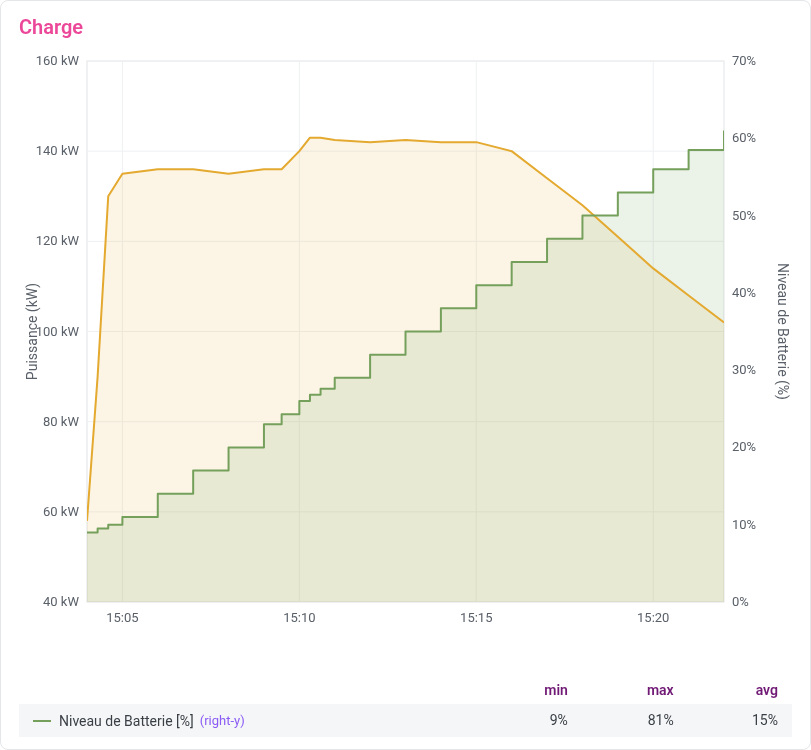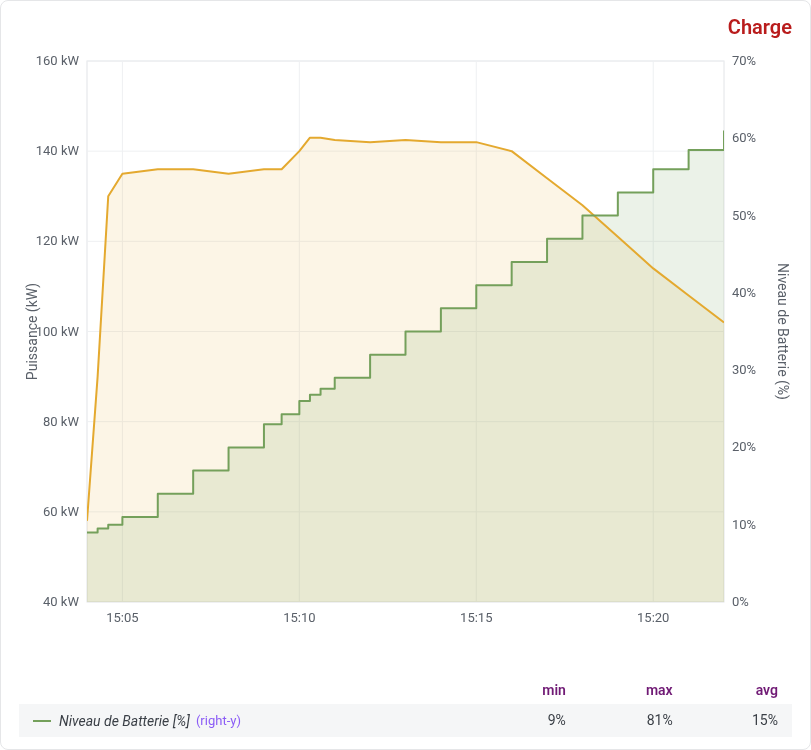--- a/index.html
+++ b/index.html
@@ -16,24 +16,24 @@
     width: 811px;
     height: 750px;
     border: 1px solid #e5e6e8;
     border-radius: 8px;
     background: #fff;
     padding: 14px 18px 12px 18px;
     display: flex;
     flex-direction: column;
   }
   .title {
-    text-align: right;
+    text-align: left;
     font-size: 20px;
     font-weight: 600;
-    color: #b91c1c;
+    color: #ec4899;
     margin-bottom: 10px;
   }
   .chart-wrap {
     flex: 1 1 auto;
     position: relative;
   }
   svg { display: block; }
   .legend-table {
     margin-top: 6px;
     width: 100%;
@@ -55,21 +55,21 @@
   .legend-table td:first-child { text-align: left; }
   .legend-table tr.row0 td { background: #f5f6f7; }
   .legend-swatch {
     display: inline-block;
     width: 18px;
     height: 0;
     border-top: 2px solid currentColor;
     vertical-align: middle;
     margin-right: 8px;
   }
-  .legend-name { vertical-align: middle; font-style: italic; }
+  .legend-name { vertical-align: middle; }
   .legend-side {
     color: #8b5cf6;
     margin-left: 6px;
     font-size: 13px;
   }
 </style>
 </head>
 <body>
 
 <div class="panel">

